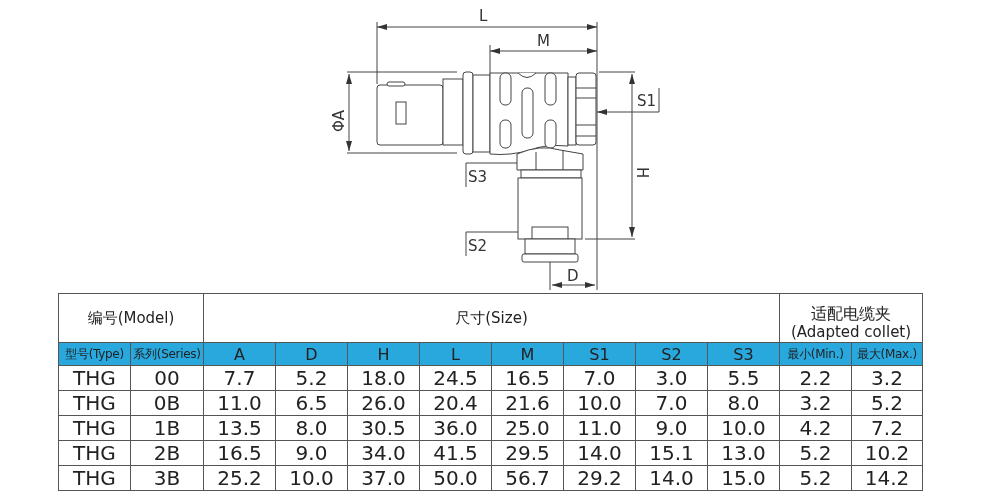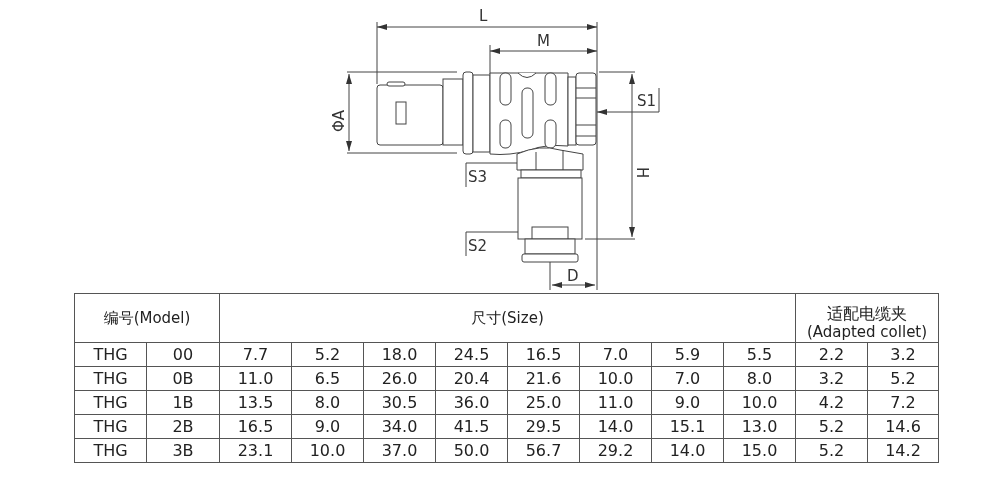--- a/index.html
+++ b/index.html
@@ -1,26 +1,26 @@
 <!DOCTYPE html>
 <html><head>
 <meta charset="utf-8">
 <style>
   html, body { margin:0; padding:0; background:#ffffff; }
   body { width:990px; height:500px; position:relative; overflow:hidden; font-family:"DejaVu Sans", sans-serif; }
   #drawing { position:absolute; left:0; top:0; width:990px; height:292px; }
   .dimlbl { font-family:"DejaVu Sans", sans-serif; font-size:15px; fill:#333; }
-  table.spec { position:absolute; left:74px; top:293px; border-collapse:collapse; table-layout:fixed; width:865px; font-family:"DejaVu Sans", sans-serif; }
+  table.spec { position:absolute; left:58px; top:293px; border-collapse:collapse; table-layout:fixed; width:865px; font-family:"DejaVu Sans", sans-serif; }
   table.spec td { border:1px solid #555; text-align:center; padding:0; color:#222; }
   .hdr-top td { height:48px; font-size:15px; background:#fff; }
   .hdr-top .sub { font-size:15px; display:block; line-height:16px; }
   .hdr-top .cn { font-size:16px; display:block; line-height:20px;margin-top:7px; }
   .hdr-blue td { background:#29a8de; color:#ffffff; height:22px; font-size:16px; }
   .hdr-blue td.small { font-size:12px; white-space:nowrap; letter-spacing:-0.3px; }
-  .row td { height:23px; font-size:16px; color:#333;margin-top:24px; }
+  .row td { height:23px; font-size:20px; color:#333;margin-top:24px; }
 </style>
 </head>
 <body>
 
 <svg id="drawing" viewBox="0 0 990 292" xmlns="http://www.w3.org/2000/svg">
   <g fill="none" stroke="#444" stroke-width="1">
 
     <line x1="377" y1="22" x2="377" y2="84"></line>
     <line x1="597" y1="22" x2="597" y2="290"></line>
     <line x1="377" y1="27" x2="597" y2="27"></line>
@@ -128,30 +128,44 @@
   </colgroup>
   <tbody>
       <tr class="hdr-top">
     <td colspan="2">编号(Model)</td>
     <td colspan="8">尺寸(Size)</td>
     <td colspan="2">
       <span class="cn">适配电缆夹</span>
       <span class="sub">(Adapted collet)</span>
     </td>
   </tr>
+  <tr class="hdr-blue">
+    <td class="small">型号(Type)</td>
+    <td class="small">系列(Series)</td>
+    <td>A</td>
+    <td>D</td>
+    <td>H</td>
+    <td>L</td>
+    <td>M</td>
+    <td>S1</td>
+    <td>S2</td>
+    <td>S3</td>
+    <td class="small">最小(Min.)</td>
+    <td class="small">最大(Max.)</td>
+  </tr>
   <tr class="row">
     <td>THG</td>
         <td>00</td>
         <td>7.7</td>
         <td>5.2</td>
         <td>18.0</td>
         <td>24.5</td>
         <td>16.5</td>
         <td>7.0</td>
-        <td>5.9</td>
+        <td>3.0</td>
         <td>5.5</td>
         <td>2.2</td>
         <td>3.2</td>
   </tr>
   <tr class="row">
     <td>THG</td>
         <td>0B</td>
         <td>11.0</td>
         <td>6.5</td>
         <td>26.0</td>
@@ -182,26 +196,26 @@
         <td>2B</td>
         <td>16.5</td>
         <td>9.0</td>
         <td>34.0</td>
         <td>41.5</td>
         <td>29.5</td>
         <td>14.0</td>
         <td>15.1</td>
         <td>13.0</td>
         <td>5.2</td>
-        <td>14.6</td>
+        <td>10.2</td>
   </tr>
   <tr class="row">
     <td>THG</td>
         <td>3B</td>
-        <td>23.1</td>
+        <td>25.2</td>
         <td>10.0</td>
         <td>37.0</td>
         <td>50.0</td>
         <td>56.7</td>
         <td>29.2</td>
         <td>14.0</td>
         <td>15.0</td>
         <td>5.2</td>
         <td>14.2</td>
   </tr>

